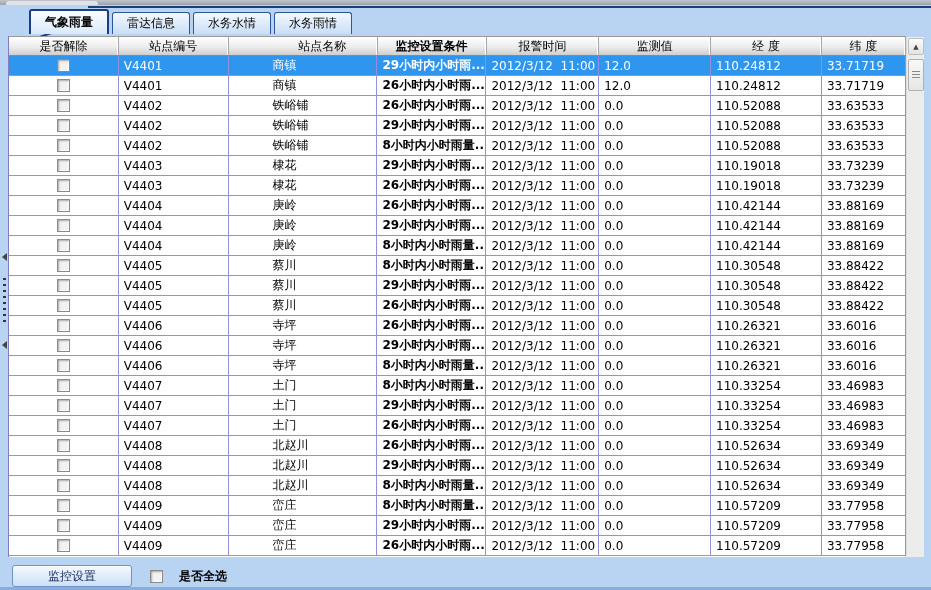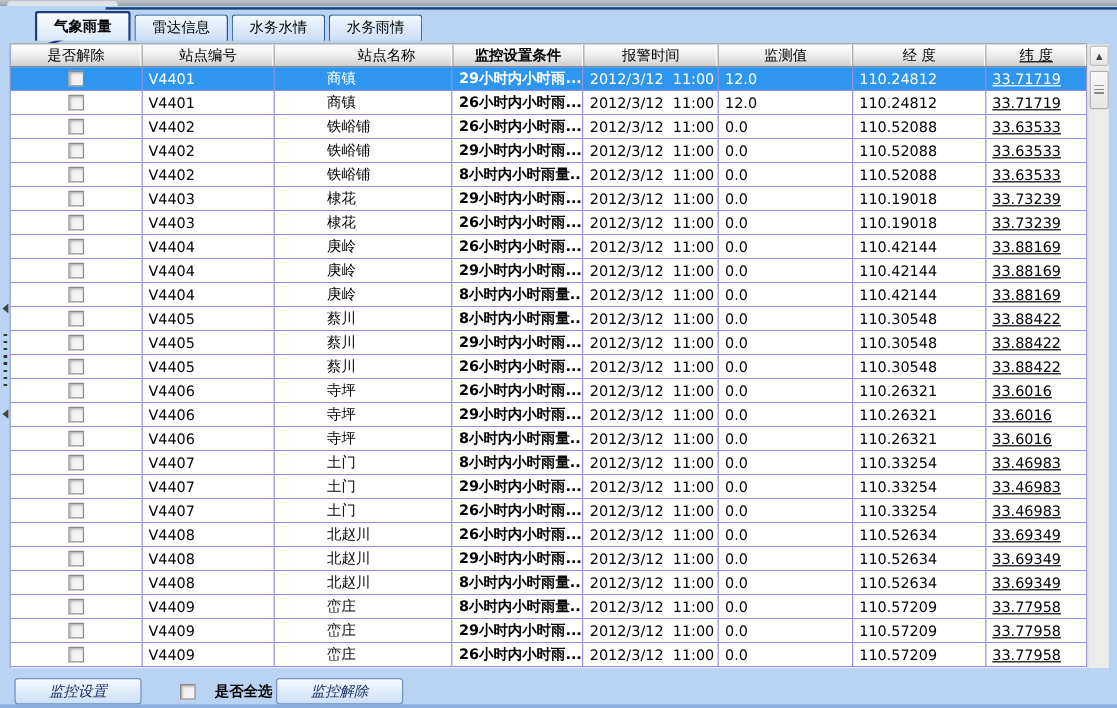--- a/index.html
+++ b/index.html
@@ -43,21 +43,21 @@
   .th { display:flex; align-items:center; justify-content:center;
     border-right:1px solid #a6a6a6; box-shadow:inset -1px 0 0 #ffffff;
     overflow:hidden; white-space:nowrap; }
   .tbody { }
   .row { display:flex; height:20px; background:#fff; border-bottom:1px solid #9191de; }
   .row.selected { background:#2e96ef; color:#fff; }
   .cell { display:flex; align-items:center; padding-left:5px;
     border-right:1px solid #9191de; overflow:hidden; white-space:pre; }
   .c0,.h0 { width:115px; } .c1,.h1 { width:115px; } .c2,.h2 { width:115px;margin-left:39px; }
   .c3,.h3 { width:114px;font-weight:bold; } .c4,.h4 { width:118px; } .c5,.h5 { width:117px; }
-  .c6,.h6 { width:116px; } .c7,.h7 { width:88px;text-decoration:underline; }
+  .c6,.h6 { width:116px; } .c7,.h7 { width:88px; }
   .c0 { justify-content:center; padding-left:0; }
   .checkbox { width:13px; height:13px; background:#f2f2f2;
     border:1px solid #8a8a8a;
     box-shadow:inset 1px 1px 2px rgba(0,0,0,.3), inset -1px -1px 0 #ffffff; }
   
   .vscroll { position:absolute; left:906px; top:37px; width:18px; height:520px;
     background:#ececec; border-left:1px solid #dcdcdc; }
   .vscroll .btn-up { position:absolute; left:1px; top:1px; width:16px; height:17px;
     background:linear-gradient(#fdfdfd,#e3e3e3); border:1px solid #bdbdbd; border-radius:2px;
     display:flex; align-items:center; justify-content:center; font-size:7px; color:#444; }
@@ -71,25 +71,25 @@
     display:flex; flex-direction:column; align-items:center; justify-content:space-between; }
   .tri-left { width:0; height:0; border-top:4px solid transparent;
     border-bottom:4px solid transparent; border-right:5px solid #444; }
   .splitter .grip-dots { width:3px; height:46px;
     background:repeating-linear-gradient(#333 0 2px, transparent 2px 6px); }
   
   .footer { position:absolute; left:0; top:557px; width:931px; height:33px;
     background:#b9d3f3; }
   .footer-edge { position:absolute; left:0; bottom:0; width:931px; height:3px;
     background:#87aede; }
-  .btn { position:absolute; top:8px; height:22px; width:106px;
+  .btn { position:absolute; top:8px; height:22px; width:120px;
     display:flex; align-items:center; justify-content:center;
     background:linear-gradient(#f4f9ff,#cce0f6);
     border:1px solid #6f93c4; border-radius:3px;
-    box-shadow:inset 0 1px 0 #ffffff; color:#10295e; cursor:default; white-space:nowrap;font-style:italic; }
+    box-shadow:inset 0 1px 0 #ffffff; color:#10295e; cursor:default; white-space:nowrap; }
   .btn-monitor-set { left:12px; }
   .btn-monitor-release { left:230px; }
   .btn-display-set { left:368px; }
   .select-all { position:absolute; left:150px; top:11px; display:flex;
     align-items:center; gap:16px;font-weight:bold; }
 </style>
 </head>
 <body>
 
 <div class="app">
@@ -436,17 +436,16 @@
     <span class="grip-dots"></span>
     <span class="tri-left"></span>
   </div>
 
   <div class="footer">
     <div class="btn btn-monitor-set">监控设置</div>
     <div class="select-all">
       <span class="checkbox"></span>
       <span>是否全选</span>
     </div>
-    <div class="btn btn-monitor-release">监控解除</div>
     <div class="footer-edge"></div>
   </div>
 
 </div>
 
 </body></html>

